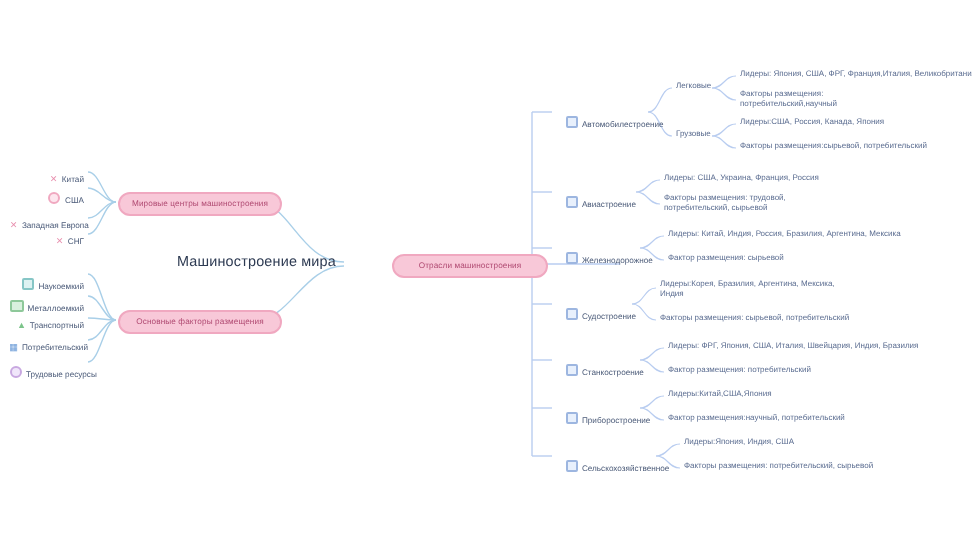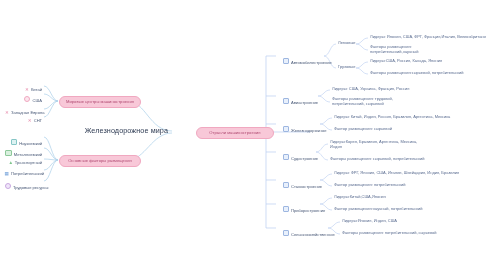--- a/index.html
+++ b/index.html
@@ -145,21 +145,21 @@
       <path d="M316 152 C 322 152, 322 160, 328 160"></path>
       <path d="M320 180 C 326 180, 326 174, 332 174"></path>
       <path d="M320 180 C 326 180, 326 186, 332 186"></path>
       <path d="M320 204 C 326 204, 326 198, 332 198"></path>
       <path d="M320 204 C 326 204, 326 210, 332 210"></path>
       <path d="M328 228 C 334 228, 334 222, 340 222"></path>
       <path d="M328 228 C 334 228, 334 234, 340 234"></path>
     </g>
   </svg>
 
-  <div class="node root" style="left:168px; top:127px; transform:translateX(-100%);">Железнодорожное мира</div>
+  <div class="node root" style="left:168px; top:127px; transform:translateX(-100%);">Машиностроение мира</div>
 
   <div class="node pill" style="left:59px; top:96px; width:68px;">Мировые центры машиностроения</div>
 
   <div class="node leaf-left" style="left:0px; top:83px; width:42px;">
     <span class="mark x">✕</span><span>Китай</span>
   </div>
   <div class="node leaf-left" style="left:0px; top:91px; width:42px;">
     <span class="mark sq-pink"></span><span>США</span>
   </div>
   <div class="node leaf-left" style="left:0px; top:106px; width:42px;">

